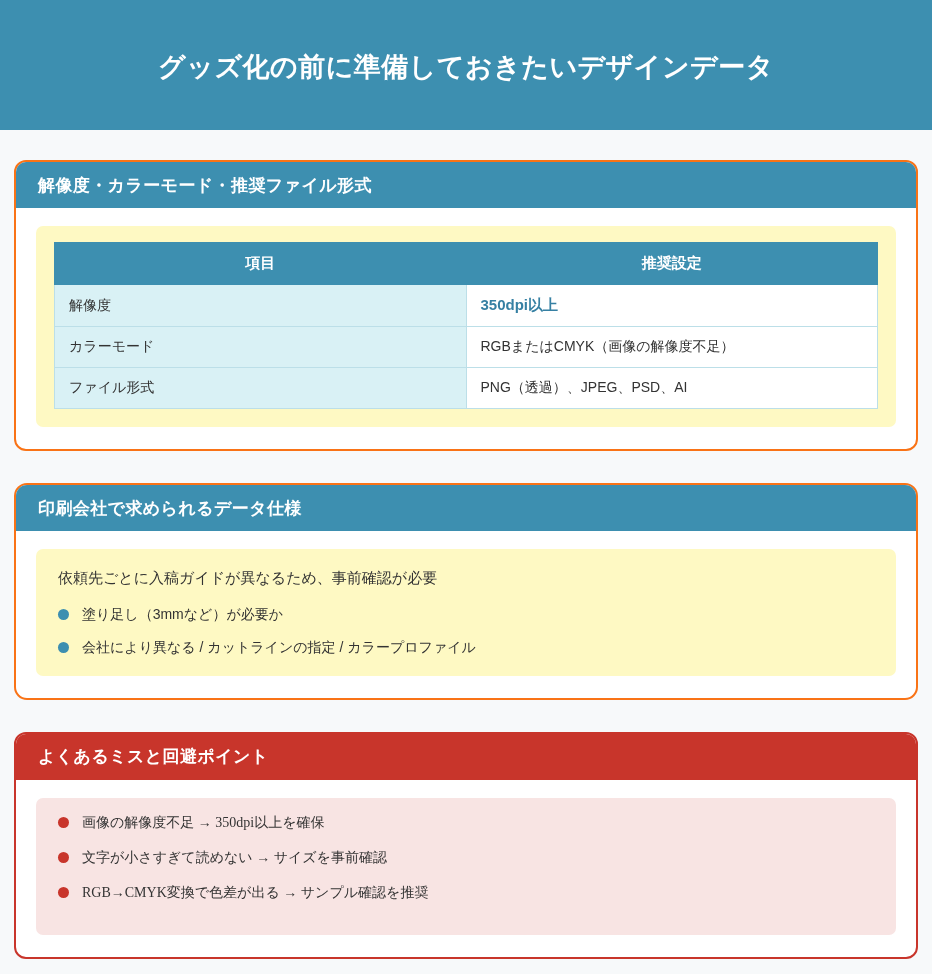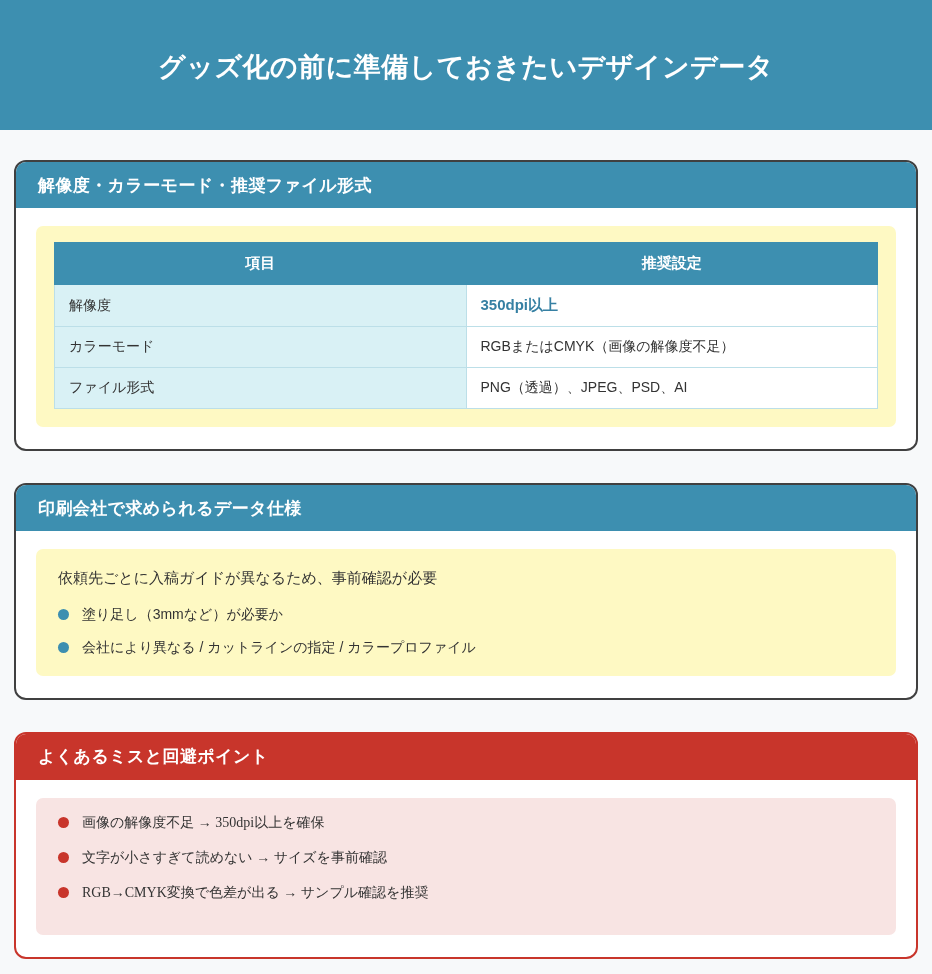--- a/index.html
+++ b/index.html
@@ -50,21 +50,21 @@
     padding: 0 14px;
     box-sizing: border-box;
   }
   .card {
     border-radius: 12px;
     overflow: hidden;
     box-sizing: border-box;
     background: #ffffff;
   }
   .card.teal {
-    border: 2px solid #404040;
+    border: 2px solid #f97316;
   }
   .card.red {
     border: 2px solid #c8352b;
   }
   .card-header {
     height: 46px;
     display: flex;
     align-items: center;
     padding: 0 22px;
     box-sizing: border-box;
@@ -78,21 +78,21 @@
     letter-spacing: 0.4px;
     white-space: nowrap;
   }
   .card-body {
     padding: 18px 20px 22px 20px;
     box-sizing: border-box;
   }
 
   
   .card-1 { margin-top: 30px; }
-  .card-2 { margin-top: 32px; }
+  .card-2 { margin-top: 32px; border-radius: 13px; }
   .card-3 { margin-top: 32px; }
 
   
   .panel-cyan {
     background: #fef9c3;
     border-radius: 7px;
     padding: 16px 18px 18px 18px;
     box-sizing: border-box;
   }
   .panel-pink {

